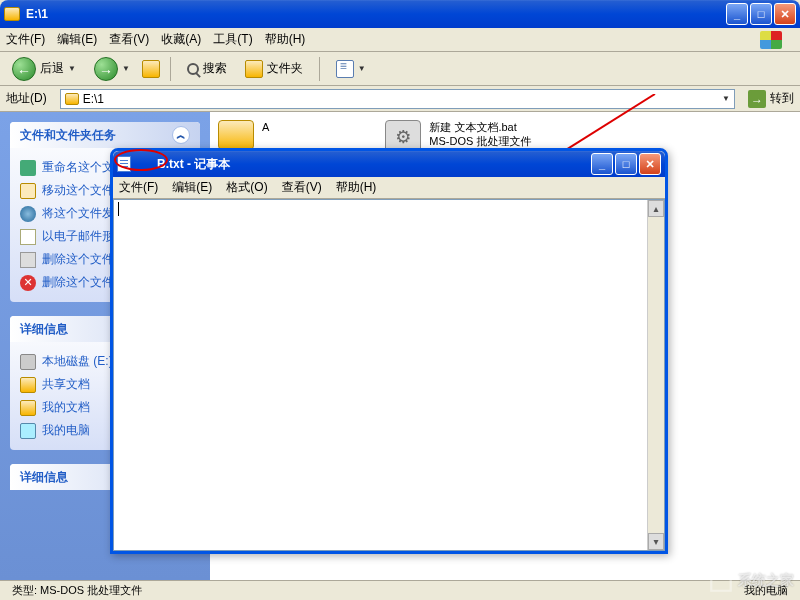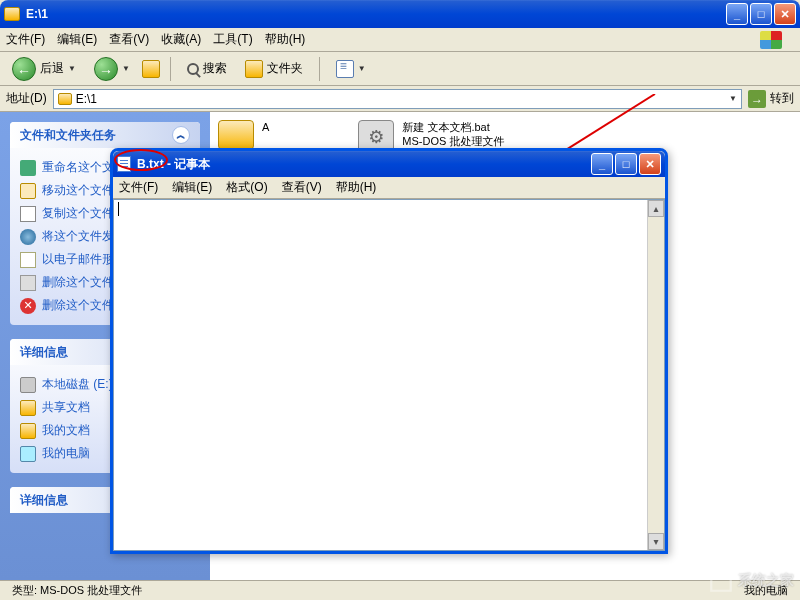--- a/index.html
+++ b/index.html
@@ -28,21 +28,21 @@
 .sep { width: 1px; height: 24px; background: #aca899; margin: 0 4px; }
 .ticon { width: 18px; height: 18px; display: inline-block; }
 .ticon.folder-up { background: linear-gradient(#fceabb,#f8b500); border: 1px solid #b88b00; border-radius: 2px; position: relative; }
 .ticon.search { border: 2px solid #555; border-radius: 50%; width: 12px; height: 12px; position: relative; }
 .ticon.search::after { content: ""; position: absolute; width: 6px; height: 2px; background: #555; transform: rotate(45deg); bottom: -3px; right: -4px; }
 .ticon.folders { background: linear-gradient(#fceabb,#f8b500); border: 1px solid #b88b00; border-radius: 2px; }
 .ticon.views { border: 1px solid #5a7db0; background: #fff; border-radius: 2px; position: relative; }
 .ticon.views::before { content: "≡"; position: absolute; top: -2px; left: 3px; color: #5a7db0; font-size: 12px; }
 
 
-.addressbar { height: 26px; background: #ece9d8; border-bottom: 1px solid #aca899; display: flex; align-items: center; padding: 0 6px; font-size: 12px; gap: 6px; }
+.addressbar { height: 26px; background: #ece9d8; border-bottom: 1px solid #aca899; display: flex; align-items: center; padding: 0 6px; font-size: 12px; gap: 13px; }
 .addrinput { flex: 1; height: 20px; background: #fff; border: 1px solid #7f9db9; display: flex; align-items: center; padding: 0 4px; }
 .addrinput .folder-icon { margin-right: 4px; }
 .gobtn { display: flex; align-items: center; gap: 4px; }
 .gobtn .arrow { width: 18px; height: 18px; background: #6b9c3a; color: #fff; display: flex; align-items: center; justify-content: center; border-radius: 2px; font-size: 12px; }
 
 
 .main { display: flex; height: calc(600px - 28px - 24px - 34px - 26px - 20px); }
 .sidebar { width: 210px; background: linear-gradient(to bottom,#7ba2e7,#6b90d4); padding: 10px; overflow: hidden; }
 .panel { background: linear-gradient(to bottom,#fff,#d6dff7); border-radius: 4px; margin-bottom: 14px; font-size: 12px; }
 .panel-header { background: linear-gradient(to right,#fff,#c6d3f0); padding: 4px 10px; border-radius: 4px 4px 0 0; font-weight: bold; color: #215dc6; display: flex; align-items: center; justify-content: space-between; }
@@ -71,21 +71,21 @@
 .file-item .bigbat::after{content:"⚙";font-size:18px;color:#666;}
 .file-item .label { line-height: 14px; }
 .annotation-line { position: absolute; top: -18px; left: 220px; width: 230px; height: 140px; }
 .annotation-line svg { width: 100%; height: 100%; }
 
 
 .statusbar { height: 20px; background: #ece9d8; border-top: 1px solid #aca899; font-size: 11px; display: flex; align-items: center; padding: 0 12px; justify-content: space-between; }
 
 
 .notepad { position: absolute; top: 148px; left: 110px; width: 558px; height: 406px; background: #ece9d8; border: 3px solid #0055e5; border-radius: 8px 8px 0 0; display: flex; flex-direction: column; box-shadow: 2px 2px 8px rgba(0,0,0,0.3); }
-.notepad .titlebar { border-radius: 6px 6px 0 0; height: 26px; }
+.notepad .titlebar { border-radius: 6px 6px 0 0; height: 26px; gap: 20px; }
 .notepad .np-icon { width: 14px; height: 16px; background: #fff; border: 1px solid #4a7ed6; margin-right: 6px; position: relative; }
 .notepad .np-icon::after{content:"";position:absolute;top:3px;left:2px;right:2px;height:1px;background:#4a7ed6;box-shadow:0 3px #4a7ed6,0 6px #4a7ed6;}
 .np-menu { height: 22px; background: #ece9d8; border-bottom: 1px solid #aca899; display: flex; align-items: center; padding: 0 6px; font-size: 12px; gap: 14px; }
 .np-body { flex: 1; background: #fff; border: 1px solid #7f9db9; margin: 0; position: relative; }
 .np-body .cursor { position: absolute; top: 2px; left: 4px; width: 1px; height: 14px; background: #000; }
 .np-scroll { width: 17px; background: #ece9d8; border-left: 1px solid #ccc; position: absolute; right: 0; top: 0; bottom: 0; }
 .np-scroll::before,.np-scroll::after{content:"▴";display:block;text-align:center;font-size:10px;color:#555;background:#ddd;border:1px solid #aaa;height:15px;line-height:15px;}
 .np-scroll::after{content:"▾";position:absolute;bottom:0;left:0;right:0;}
 .highlight-circle { position: absolute; top: 149px; left: 114px; width: 54px; height: 22px; border: 2px solid #d00; border-radius: 50%; z-index: 100; pointer-events: none; }
 
@@ -165,24 +165,20 @@
       <div class="panel-body">
         <div class="task-item">
             <span class="ic rename"></span>
             <span>重命名这个文件</span>
           </div>
         <div class="task-item">
             <span class="ic move"></span>
             <span>移动这个文件</span>
           </div>
         <div class="task-item">
-            <span class="ic copy"></span>
-            <span>复制这个文件</span>
-          </div>
-        <div class="task-item">
             <span class="ic web"></span>
             <span>将这个文件发布到 Web</span>
           </div>
         <div class="task-item">
             <span class="ic mail"></span>
             <span>以电子邮件形式发送此文件</span>
           </div>
         <div class="task-item">
             <span class="ic print"></span>
             <span>删除这个文件</span>
@@ -232,21 +228,21 @@
       <svg viewBox="0 0 230 140">
           <line x1="225" y1="0" x2="10" y2="135" stroke="#d00" stroke-width="2"></line>
           <polygon points="10,135 22,120 16,132" fill="#d00"></polygon>
         </svg>
     </div>
     <div class="file-row">
       <div class="file-item">
         <div class="bigfolder"></div>
         <div class="label">A</div>
       </div>
-      <div class="file-item" style="margin-left:49px">
+      <div class="file-item" style="margin-left:76px">
         <div class="bigbat"></div>
         <div class="label">
           <div>新建 文本文档.bat</div>
           <div>MS-DOS 批处理文件</div>
         </div>
       </div>
     </div>
   </div>
 </div>
 

